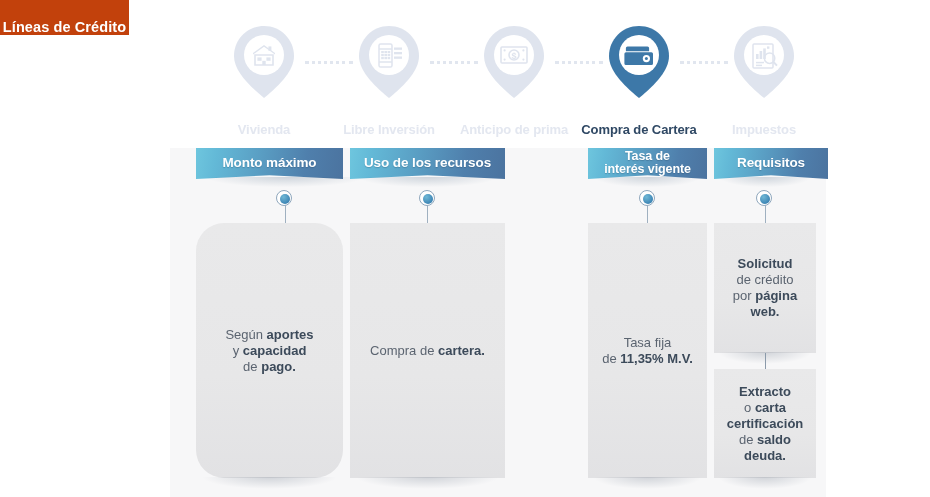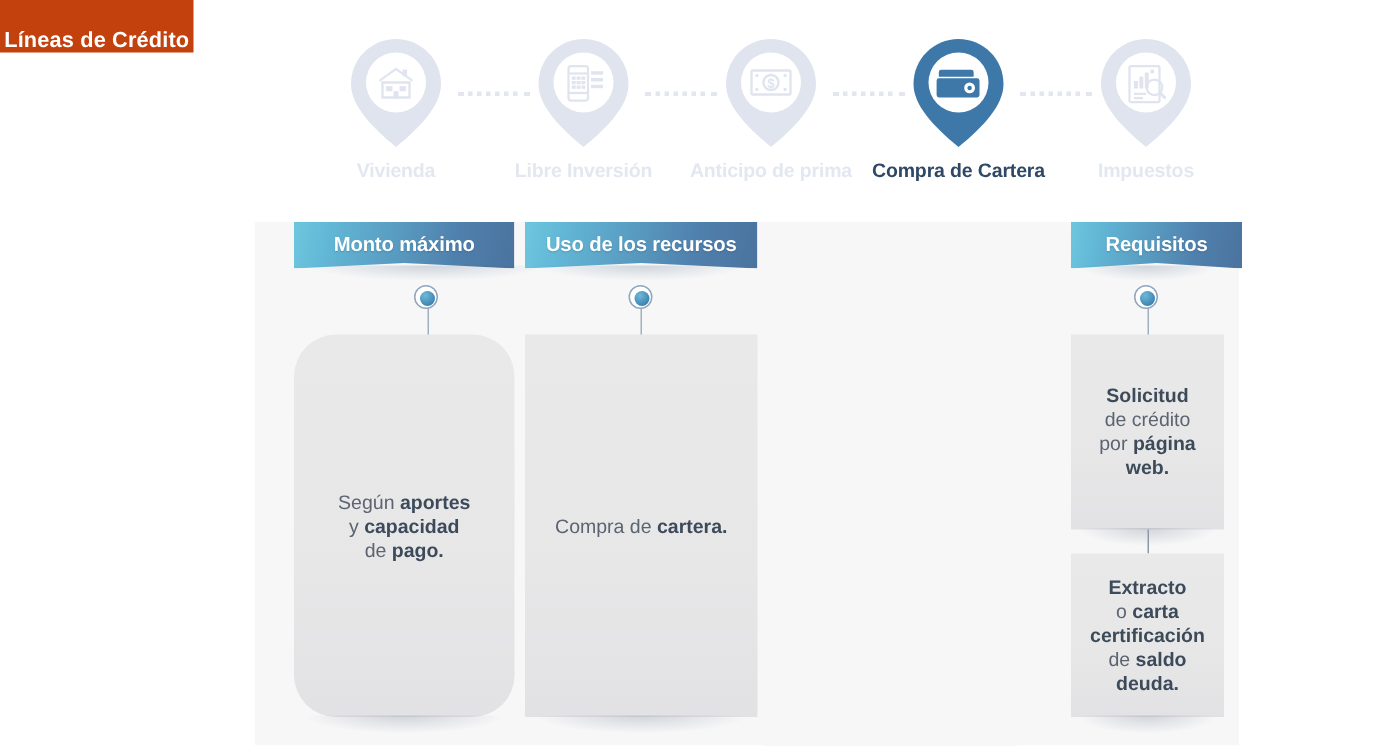--- a/index.html
+++ b/index.html
@@ -55,21 +55,21 @@
     flex-direction: column;
     align-items: center;
   }
   .step .pin-wrap {
     position: relative;
     width: 62px;
     height: 76px;
   }
   .step .pin-wrap svg { display: block; }
   .step .step-label {
-    margin-top: 6px;
+    margin-top: 22px;
     font-size: 13px;
     font-weight: bold;
     text-align: center;
     white-space: nowrap;
     letter-spacing: -.1px;
     font-family: "Liberation Sans", sans-serif;
   }
   .step.inactive .step-label { color: #e3e7f0; }
   .step.active   .step-label { color: #2f4864; }
 
@@ -363,31 +363,47 @@
       <div class="stem"></div>
         <div class="ring"></div>
         <div class="core"></div>
     </div>
     <div class="card" style="left:0;top:75px;width:155px;height:255px;">
       <div class="card-text">Compra de <b>cartera.</b></div>
     </div>
   </div>
 
 
-
-  <div class="column" style="left:544px;width:102px;">
-    <div class="ribbon" style="width:114px;">
-      <span class="ribbon-text">Requisitos</span>
+  <div class="column" style="left:418px;width:119px;">
+    <div class="ribbon two-line" style="width:119px;">
+      <span class="ribbon-text">
+        <span>Tasa de</span><br><span>interés vigente</span>
+      </span>
     </div>
     <div class="ribbon-shadow"></div>
     <div class="dot-wrap">
       <div class="stem"></div>
         <div class="ring"></div>
         <div class="core"></div>
     </div>
+    <div class="card" style="left:0;top:75px;width:119px;height:255px;">
+      <div class="card-text">Tasa fija<br>de <b>11,35% M.V.</b></div>
+    </div>
+  </div>
+
+  <div class="column" style="left:544px;width:102px;">
+    <div class="ribbon" style="width:114px;">
+      <span class="ribbon-text">Requisitos</span>
+    </div>
+    <div class="ribbon-shadow"></div>
+    <div class="dot-wrap">
+      <div class="stem"></div>
+        <div class="ring"></div>
+        <div class="core"></div>
+    </div>
     <div class="card" style="left:0;top:75px;width:102px;height:130px;">
       <div class="card-text"><b>Solicitud</b><br>de crédito<br>por <b>página web.</b></div>
     </div>
     <div class="req-link" style="top:205px;height:16px;"></div>
     <div class="card" style="left:0;top:221px;width:102px;height:109px;">
       <div class="card-text"><b>Extracto</b><br>o <b>carta</b><br><b>certificación</b><br>de <b>saldo deuda.</b></div>
     </div>
   </div>
 </div>
 

